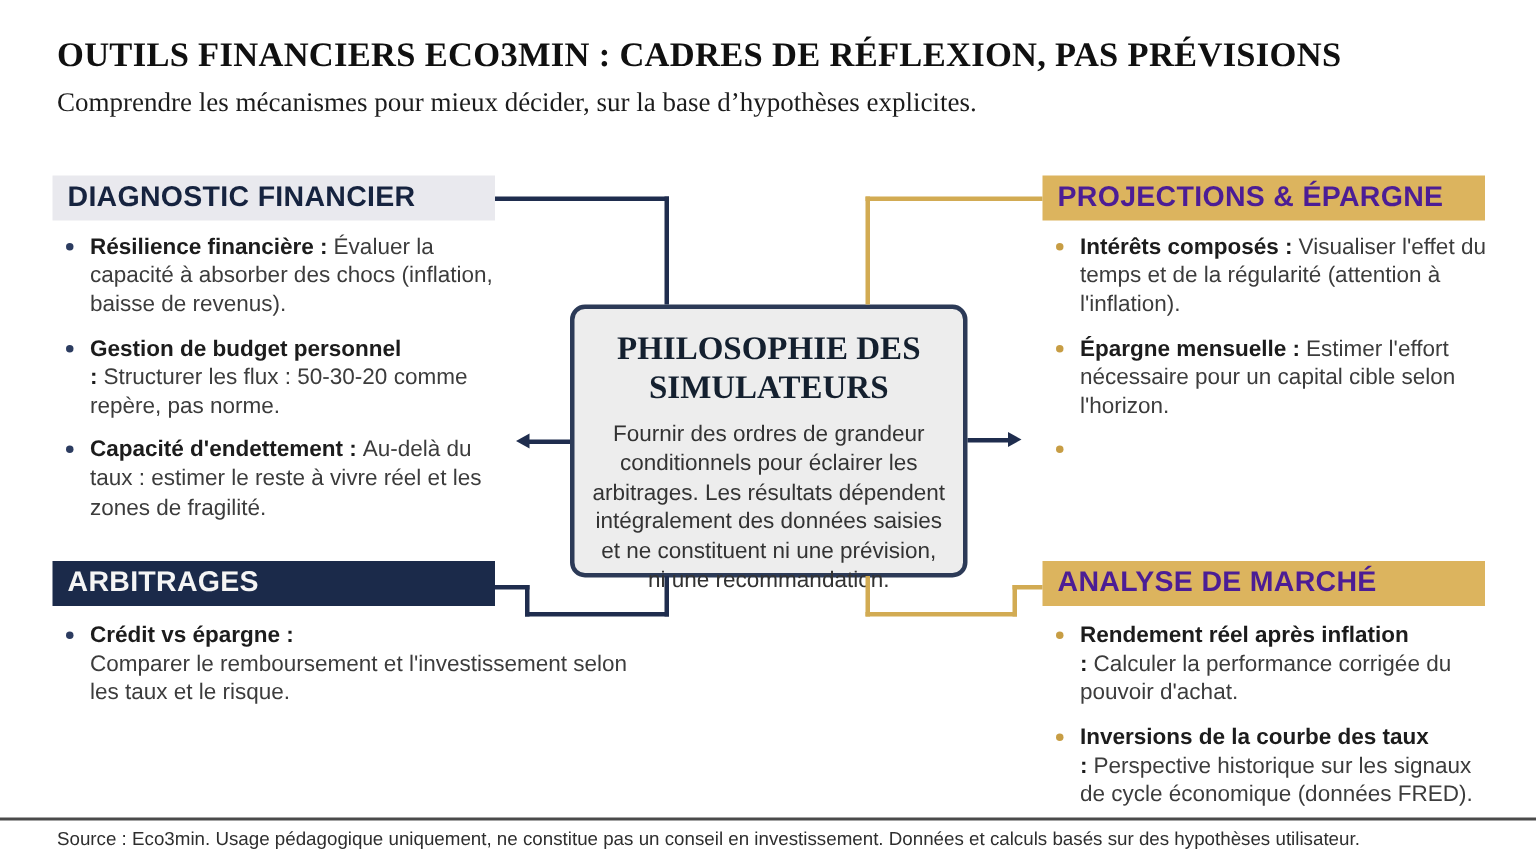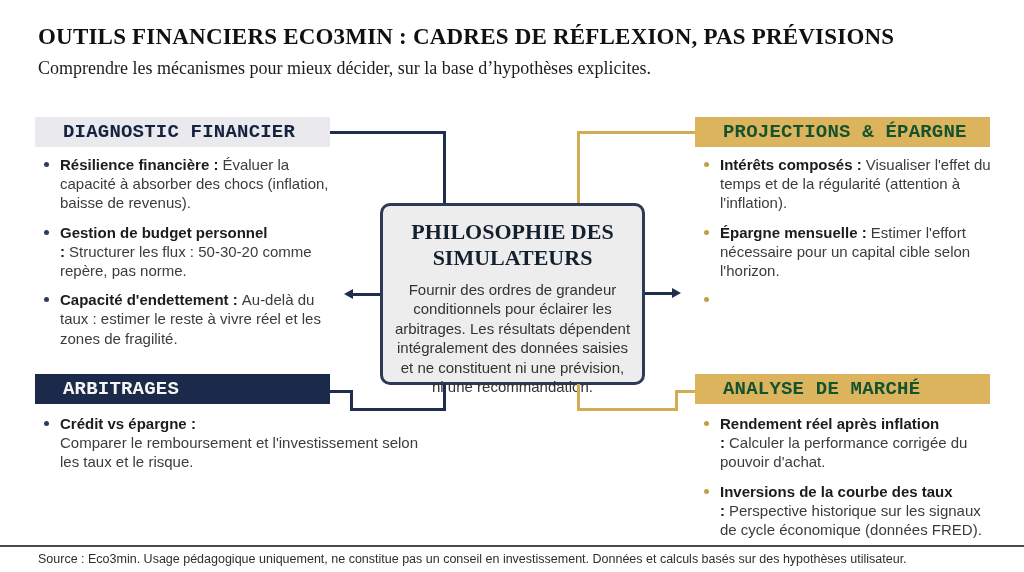--- a/index.html
+++ b/index.html
@@ -13,26 +13,26 @@
     font-family:"Liberation Serif",serif;font-weight:bold;font-size:23px;
     color:#101010;letter-spacing:.2px;
   }
   .sub-title{
     position:absolute;left:38px;top:58px;width:900px;
     font-family:"Liberation Serif",serif;font-size:18px;color:#1c1c1c;
   }
   
   .qhead{
     position:absolute;height:30px;width:295px;box-sizing:border-box;
-    font-family:Liberation Mono, monospace;font-weight:bold;font-size:19px;
-    line-height:30px;padding-left:28px;letter-spacing:.2px;
+    font-family:Liberation Sans, sans-serif;font-weight:bold;font-size:19px;
+    line-height:30px;padding-left:10px;letter-spacing:.2px;
   }
   .qhead.gray{background:#e9e9ee;color:#16233f;}
   .qhead.navy{background:#1b2a4a;color:#f5f5f5;}
-  .qhead.gold{background:#dcb45e;color:#14532d;}
+  .qhead.gold{background:#dcb45e;color:#4c1d95;}
   
   ul.qlist{position:absolute;list-style:none;margin:0;padding:0;}
   ul.qlist li{
     position:relative;padding-left:22px;margin-bottom:10px;
     font-size:15px;line-height:1.28;color:#3c3c3c;
   }
   ul.qlist li b{color:#1c1c1c;margin-right:4px;}
   ul.qlist li.stack b{display:block;margin-right:0;}
   .dot{position:absolute;left:6px;top:7px;width:5px;height:5px;border-radius:50%;}
   .dot.navy{background:#2c3c60;}

